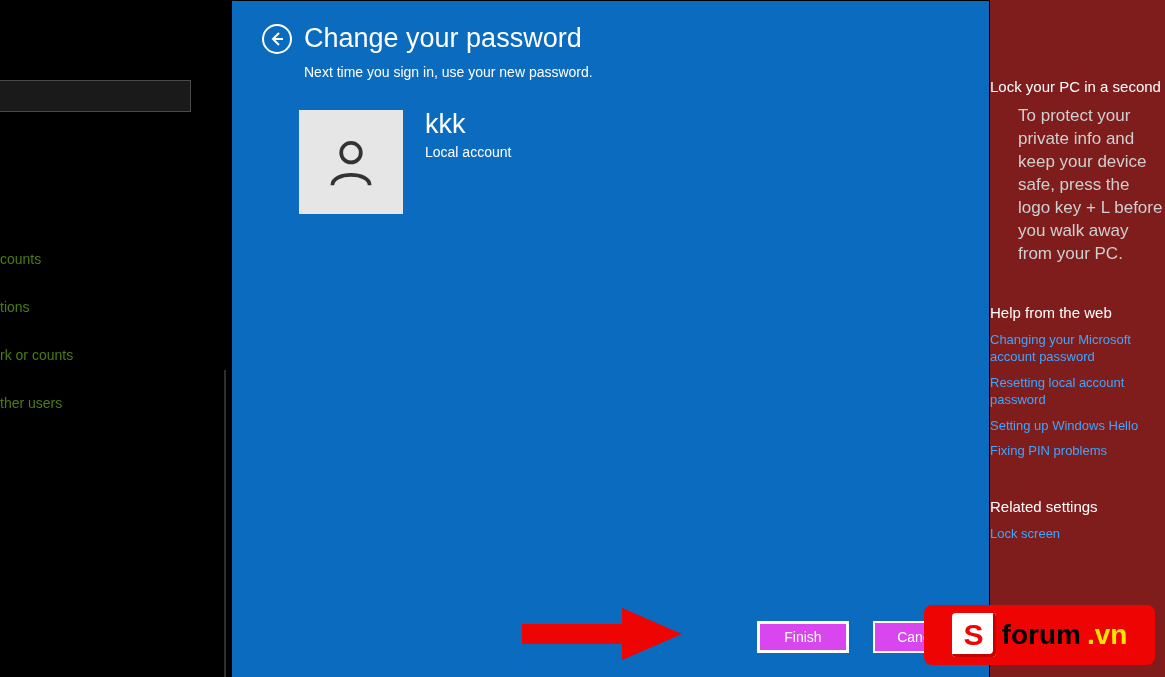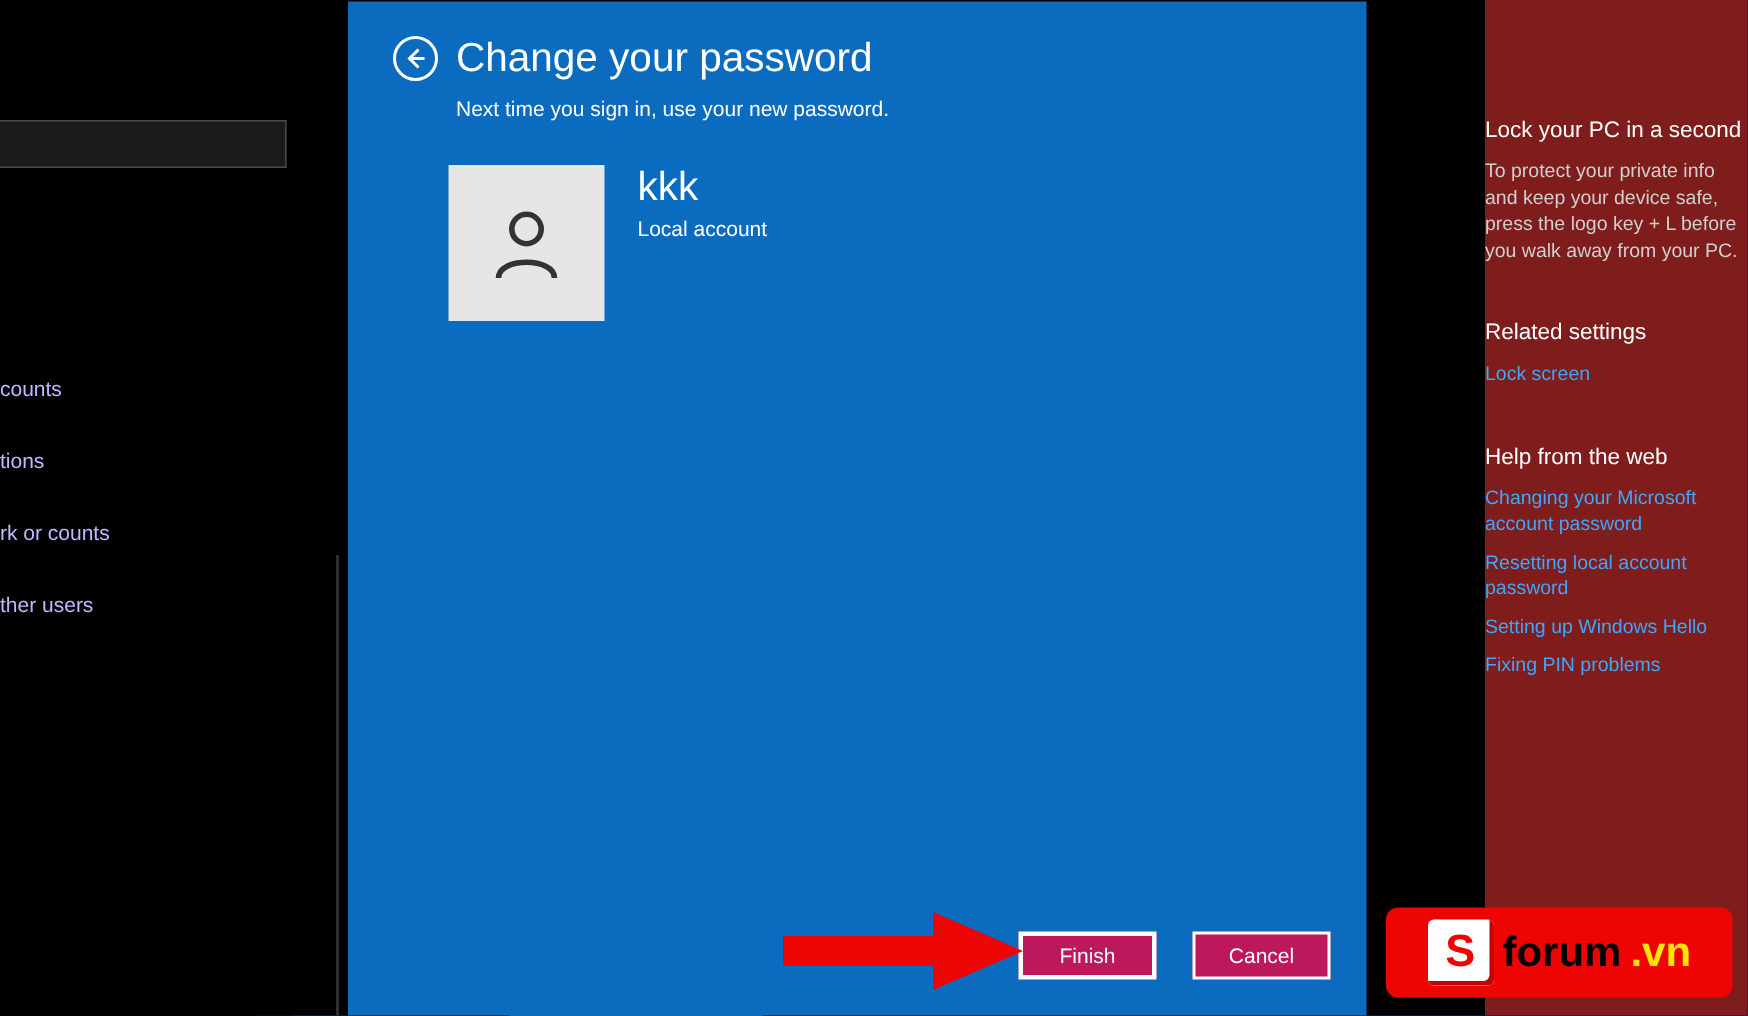--- a/index.html
+++ b/index.html
@@ -27,45 +27,45 @@
     flex: 1;
     background: transparent; border: none; outline: none;
     color: #fff; font-size: 14px;
   }
   .search-icon { width: 16px; height: 16px; color: #9a9a9a; }
   .nav-list { position: absolute; top: 235px; left: 0; right: 0; }
   .nav-item {
     height: 48px;
     display: flex; align-items: center;
     padding-left: 0;
-    color: #c4b5fd;
+    color: #4d7c0f;
     font-size: 14px;
     cursor: pointer;
     white-space: nowrap;
   }
 
   
   .right-col {
     position: absolute;
     left: 990px; top: 0; bottom: 0;
     width: 175px;
     background: #7f1d1d;
     color: #e6e6e6;
     font-size: 14px;
   }
   .sec-heading { font-size: 15px; font-weight: 400; color: #fff; margin-bottom: 10px; }
-  .sec-body { font-size: 13px; color: #cfcfcf; line-height: 1.35; margin-bottom: 4px; }
+  .sec-body { font-size: 17px; color: #cfcfcf; line-height: 1.35; margin-bottom: 4px; margin-left: 28px; }
   .link { color: #3da7ff; font-size: 13px; cursor: pointer; line-height: 1.35; margin-bottom: 8px; display: block; }
   .block { margin-bottom: 38px; }
 
   
   .dialog {
     position: absolute;
     left: 232px; top: 1px;
-    width: 679px; height: 676px;
+    width: 757px; height: 676px;
     background: #0b6bbf;
     color: #fff;
     padding: 22px 30px;
   }
   .dialog-header { display: flex; align-items: center; margin-bottom: 10px; }
   .back-btn {
     width: 30px; height: 30px;
     border: 2px solid #fff; border-radius: 50%;
     display: flex; align-items: center; justify-content: center;
     margin-right: 12px;
@@ -85,21 +85,21 @@
   .acct-name { font-size: 27px; font-weight: 300; line-height: 1.1; }
   .acct-type { font-size: 14px; margin-top: 4px; }
 
   .dialog-buttons {
     position: absolute;
     bottom: 24px; right: 24px;
     display: flex; gap: 24px;
   }
   .btn {
     width: 92px; height: 32px;
-    background: #be185d;
+    background: #d946ef;
     border: 2px solid #fff;
     color: #fff;
     font-size: 14px;
     display: flex; align-items: center; justify-content: center;
     cursor: pointer;
   }
   .btn.primary { border-width: 3px; }
 
   
   .arrow {
@@ -166,29 +166,29 @@
 </div>
 
 <div class="divider"></div>
 
 <div class="right-col">
   <div class="block" style="margin-top:78px">
     <div class="sec-heading">Lock your PC in a second</div>
     <div class="sec-body">To protect your private info and keep your device safe, press the logo key + L before you walk away from your PC.</div>
   </div>
   <div class="block">
-    <div class="sec-heading">Related settings</div>
-    <span class="link">Lock screen</span>
-  </div>
-  <div class="block">
     <div class="sec-heading">Help from the web</div>
     <span class="link">Changing your Microsoft account password</span>
     <span class="link">Resetting local account password</span>
     <span class="link">Setting up Windows Hello</span>
     <span class="link">Fixing PIN problems</span>
+  </div>
+  <div class="block">
+    <div class="sec-heading">Related settings</div>
+    <span class="link">Lock screen</span>
   </div>
 </div>
 
 <div class="dialog">
   <div class="dialog-header">
     <div class="back-btn">
       <svg viewBox="0 0 16 16">
         <path d="M10 2 L4 8 L10 14" fill="none" stroke="#fff" stroke-width="2"></path>
         <line x1="4" y1="8" x2="14" y2="8" stroke="#fff" stroke-width="2"></line>
       </svg>

